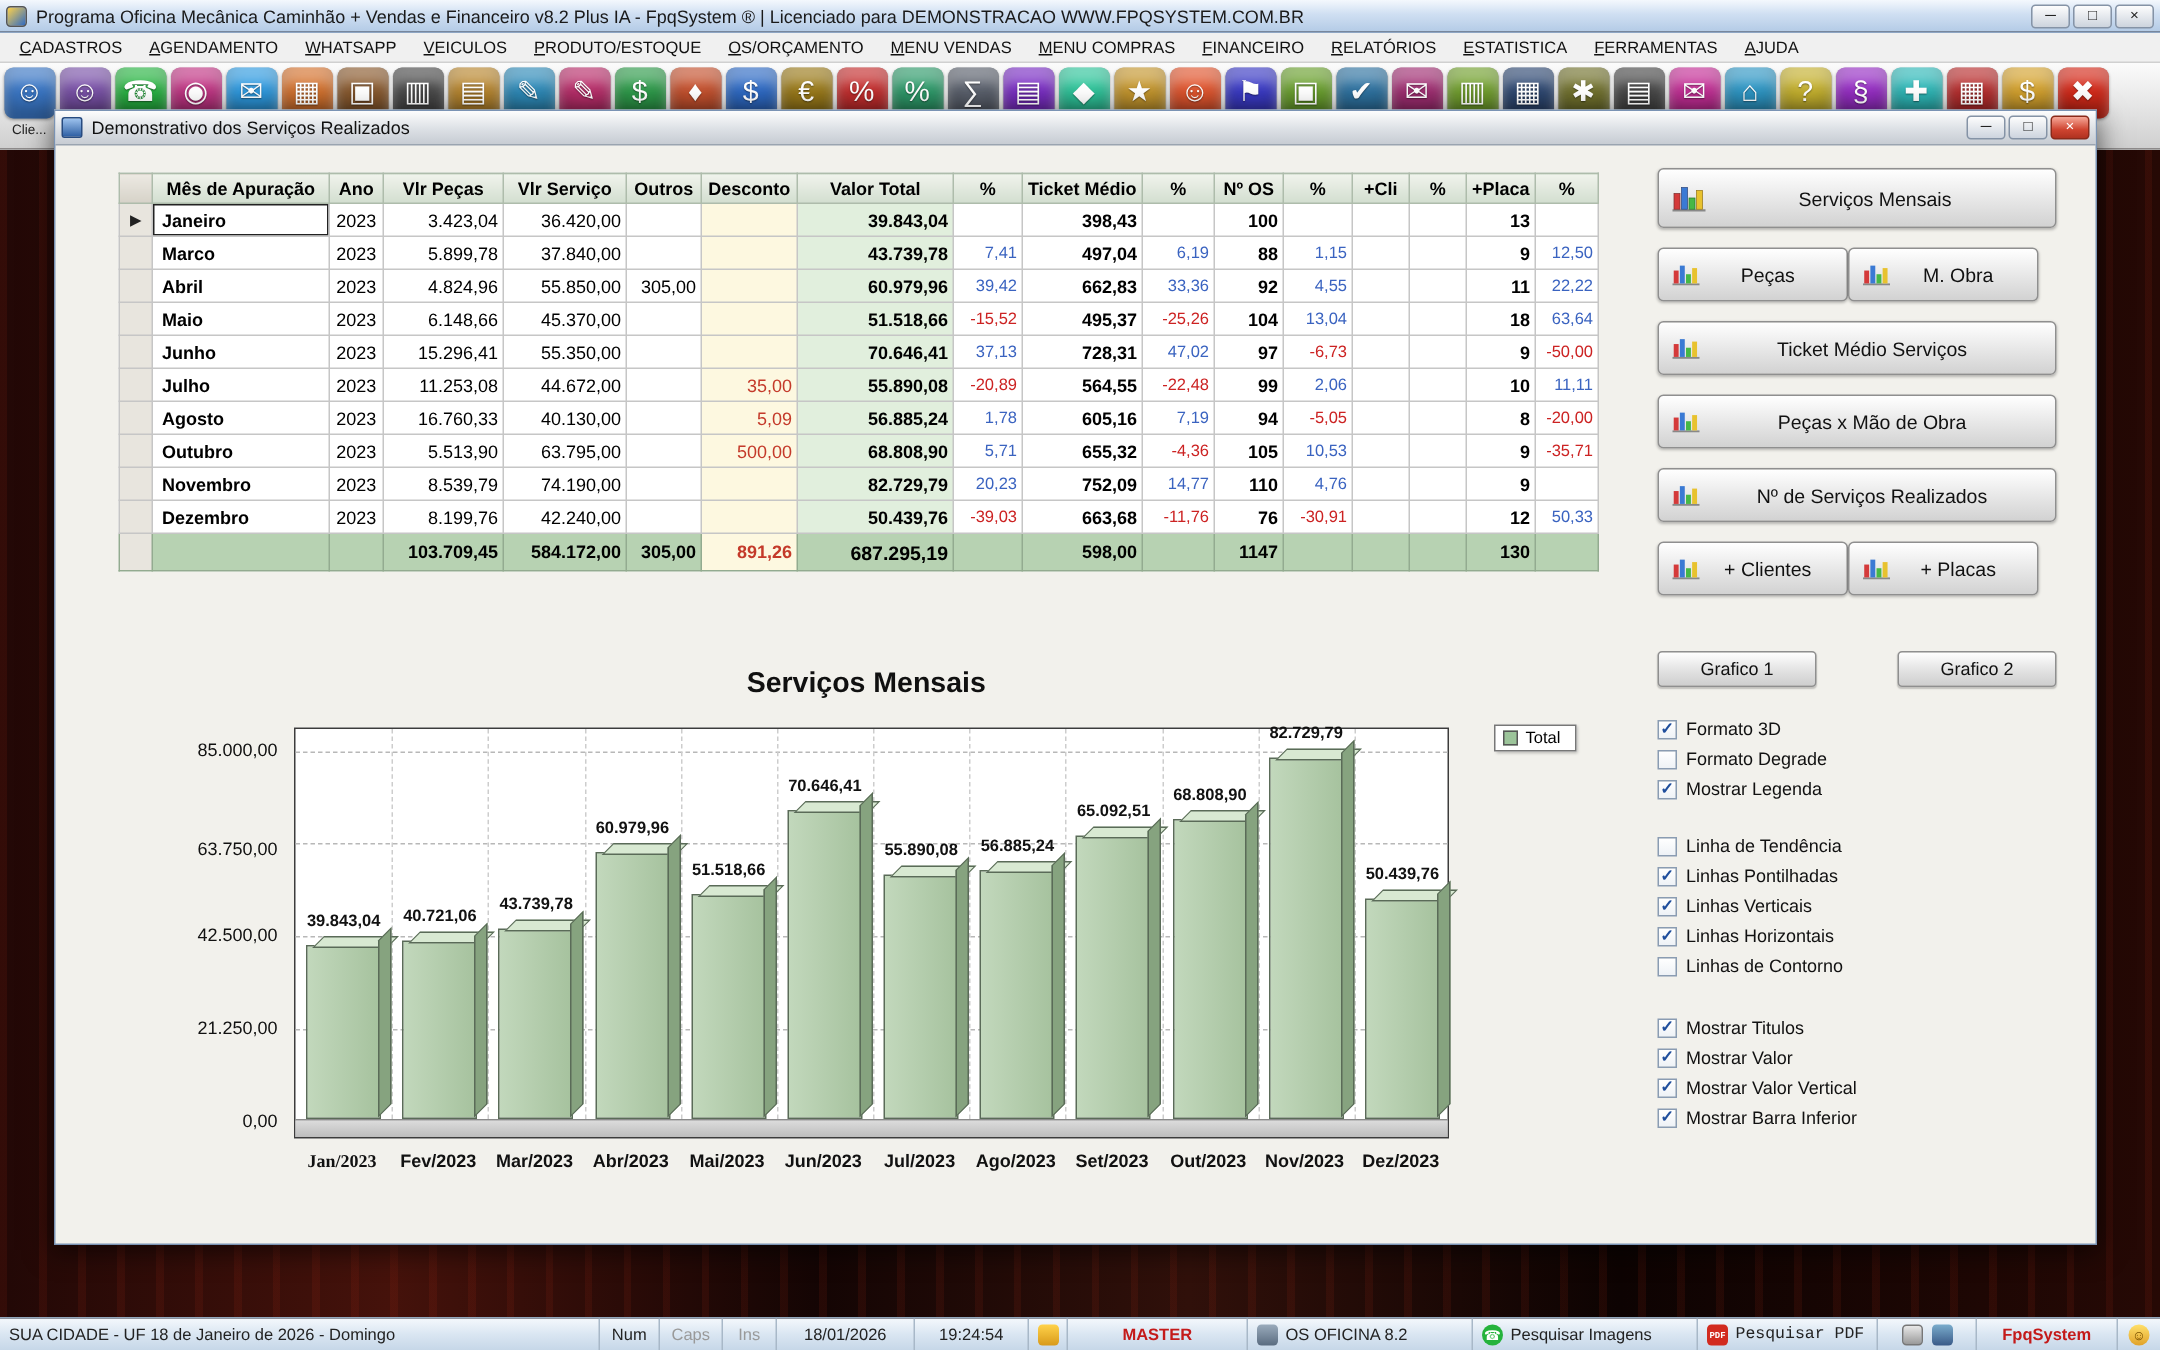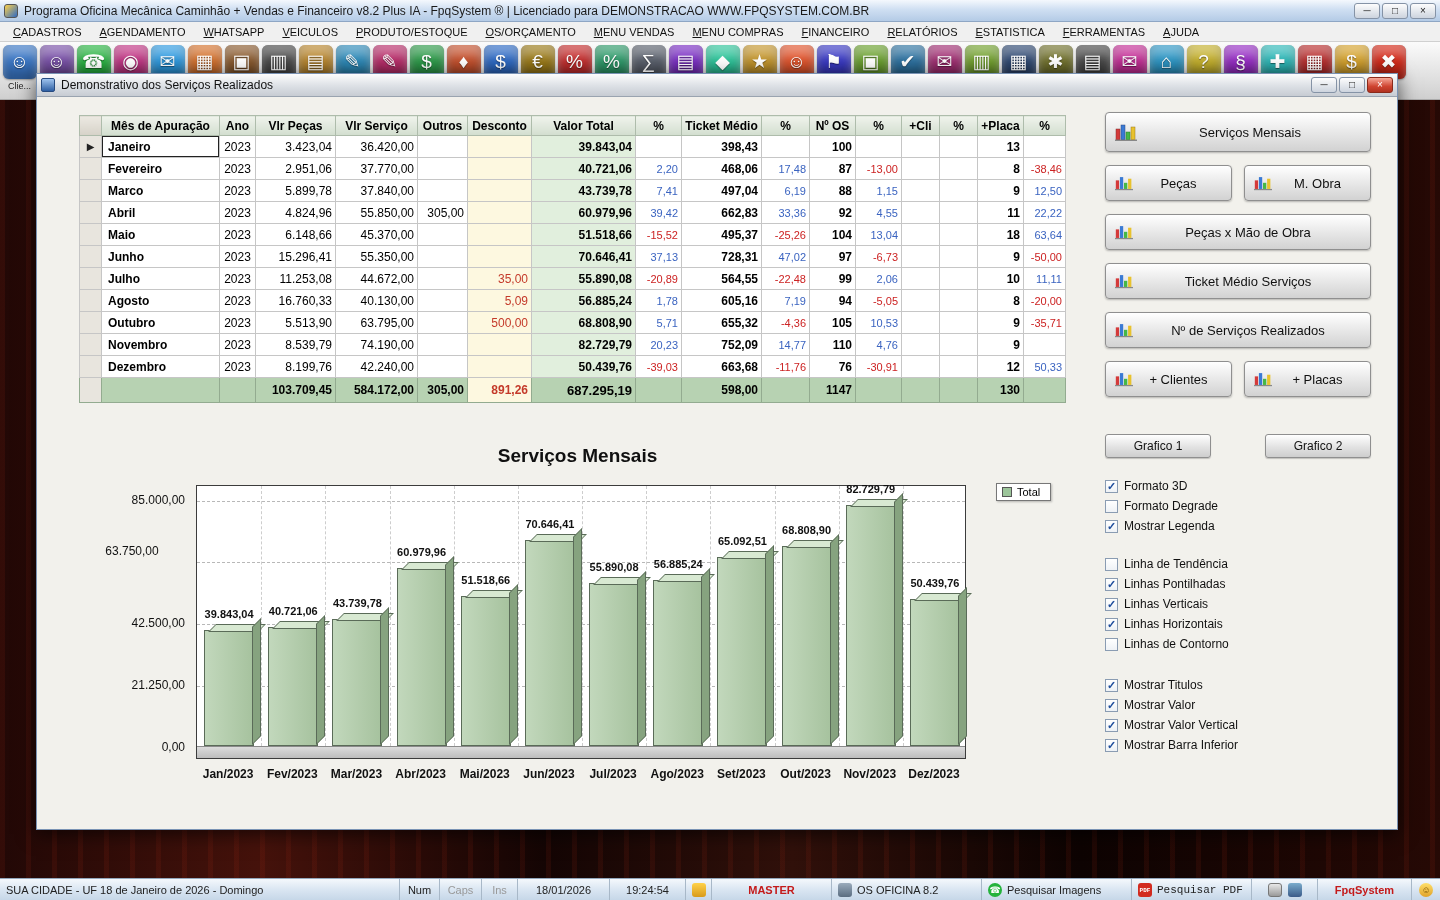--- a/index.html
+++ b/index.html
@@ -85,21 +85,21 @@
     display:flex;align-items:center;gap:5px;padding:2px 10px 2px 5px;font-size:11px;}
   .legend .sw{width:10px;height:10px;background:#9cc59a;border:1px solid #555;}
 
   
   .side{position:absolute;left:1068px;top:15px;width:266px;}
   .sbtn{display:flex;align-items:center;width:100%;height:36px;margin-bottom:13px;cursor:pointer;
     background:linear-gradient(#ffffff,#e6e6e6 55%,#d2d2d2);border:1px solid #8f8f8f;border-radius:4px;
     font-family:inherit;font-size:13px;color:#111;padding:0 8px;box-shadow:0 1px 2px rgba(0,0,0,.25);}
   .sbtn.big{height:40px;}
   .sbtn .lab{flex:1;text-align:center;}
-  .brow{display:flex;gap:12px;}
+  .brow{display:flex;}
   .brow .sbtn{width:127px;}
   .grow{display:flex;justify-content:space-between;margin-bottom:8px;}
   .gbtn{width:106px;height:24px;background:linear-gradient(#ffffff,#e2e2e2 55%,#cecece);border:1px solid #8f8f8f;border-radius:3px;
     font-family:inherit;font-size:12px;color:#111;cursor:pointer;box-shadow:0 1px 1px rgba(0,0,0,.2);}
   .gwrap{margin-top:24px;}
   .chk-group{margin-top:18px;}
   .chk{display:flex;align-items:center;gap:6px;height:20px;font-size:12px;color:#111;cursor:pointer;}
   .box{width:13px;height:13px;border:1px solid #8a9cb2;background:linear-gradient(#ffffff,#eef2f6);
     font-size:11px;line-height:11px;text-align:center;color:#1f4e9c;font-weight:bold;}
 
@@ -344,39 +344,20 @@
                 <td class="num vt">39.843,04</td>
                 <td class="pct"></td>
                 <td class="num tk">398,43</td>
                 <td class="pct"></td>
                 <td class="num osn">100</td>
                 <td class="pct"></td>
                 <td class="num"></td>
                 <td class="pct"></td>
                 <td class="num pl">13</td>
                 <td class="pct"></td>
-              </tr>
-              <tr>
-                <td class="sel"></td>
-                <td class="mes">Fevereiro</td>
-                <td class="ano">2023</td>
-                <td class="num">2.951,06</td>
-                <td class="num">37.770,00</td>
-                <td class="num"></td>
-                <td class="num desc"></td>
-                <td class="num vt">40.721,06</td>
-                <td class="pct pos">2,20</td>
-                <td class="num tk">468,06</td>
-                <td class="pct pos">17,48</td>
-                <td class="num osn">87</td>
-                <td class="pct neg">-13,00</td>
-                <td class="num"></td>
-                <td class="pct"></td>
-                <td class="num pl">8</td>
-                <td class="pct neg">-38,46</td>
               </tr>
               <tr>
                 <td class="sel"></td>
                 <td class="mes">Marco</td>
                 <td class="ano">2023</td>
                 <td class="num">5.899,78</td>
                 <td class="num">37.840,00</td>
                 <td class="num"></td>
                 <td class="num desc"></td>
                 <td class="num vt">43.739,78</td>
@@ -609,25 +590,25 @@
             <div class="bar" style="left: 648.725px; width: 50.05px; height: 240.836px;"></div>
             <div class="bval" style="left: 673.75px; bottom: 262.836px;">82.729,79</div>
             <div class="bar" style="left: 712.892px; width: 50.05px; height: 146.836px;"></div>
             <div class="bval" style="left: 737.917px; bottom: 168.836px;">50.439,76</div>
           </div>
         <div class="legend">
           <span class="sw"></span>
           <span>Total</span>
         </div>
       <div class="ylab" style="top: 49.5556px;">85.000,00</div>
-          <div class="ylab" style="top: 101px; text-align: center;">63.750,00</div>
+          <div class="ylab" style="top: 116px;">63.750,00</div>
           <div class="ylab" style="top: 173.278px;">42.500,00</div>
           <div class="ylab" style="top: 235.139px;">21.250,00</div>
           <div class="ylab" style="top: 297px;">0,00</div>
-          <div class="xlab" style="left: 117px; width: 64.1667px;">Jan/2023</div>
+          <div class="xlab" style="left: 117px; width: 64.1667px; font-family: Liberation Serif, serif;">Jan/2023</div>
           <div class="xlab" style="left: 181.167px; width: 64.1667px;">Fev/2023</div>
           <div class="xlab" style="left: 245.333px; width: 64.1667px;">Mar/2023</div>
           <div class="xlab" style="left: 309.5px; width: 64.1667px;">Abr/2023</div>
           <div class="xlab" style="left: 373.667px; width: 64.1667px;">Mai/2023</div>
           <div class="xlab" style="left: 437.833px; width: 64.1667px;">Jun/2023</div>
           <div class="xlab" style="left: 502px; width: 64.1667px;">Jul/2023</div>
           <div class="xlab" style="left: 566.167px; width: 64.1667px;">Ago/2023</div>
           <div class="xlab" style="left: 630.333px; width: 64.1667px;">Set/2023</div>
           <div class="xlab" style="left: 694.5px; width: 64.1667px;">Out/2023</div>
           <div class="xlab" style="left: 758.667px; width: 64.1667px;">Nov/2023</div>
@@ -668,31 +649,31 @@
           </button>
         </div>
         <button class="sbtn">
           <span><svg width="20" height="18" viewBox="0 0 24 22">
                 <rect x="1" y="19.5" width="22" height="1.5" fill="#888"></rect>
                 <rect x="2" y="9" width="4" height="10.5" fill="#d43a3a"></rect>
                 <rect x="7" y="5" width="4" height="14.5" fill="#3a7ad4"></rect>
                 <rect x="12" y="12" width="4" height="7.5" fill="#46b846"></rect>
                 <rect x="17" y="7" width="4" height="12.5" fill="#e8c22e"></rect>
               </svg></span>
-          <span class="lab">Peças x Mão de Obra</span>
+          <span class="lab">Ticket Médio Serviços</span>
         </button>
         <button class="sbtn">
           <span><svg width="20" height="18" viewBox="0 0 24 22">
                 <rect x="1" y="19.5" width="22" height="1.5" fill="#888"></rect>
                 <rect x="2" y="9" width="4" height="10.5" fill="#d43a3a"></rect>
                 <rect x="7" y="5" width="4" height="14.5" fill="#3a7ad4"></rect>
                 <rect x="12" y="12" width="4" height="7.5" fill="#46b846"></rect>
                 <rect x="17" y="7" width="4" height="12.5" fill="#e8c22e"></rect>
               </svg></span>
-          <span class="lab">Ticket Médio Serviços</span>
+          <span class="lab">Peças x Mão de Obra</span>
         </button>
         <button class="sbtn">
           <span><svg width="20" height="18" viewBox="0 0 24 22">
                 <rect x="1" y="19.5" width="22" height="1.5" fill="#888"></rect>
                 <rect x="2" y="9" width="4" height="10.5" fill="#d43a3a"></rect>
                 <rect x="7" y="5" width="4" height="14.5" fill="#3a7ad4"></rect>
                 <rect x="12" y="12" width="4" height="7.5" fill="#46b846"></rect>
                 <rect x="17" y="7" width="4" height="12.5" fill="#e8c22e"></rect>
               </svg></span>
           <span class="lab">Nº de Serviços Realizados</span>

